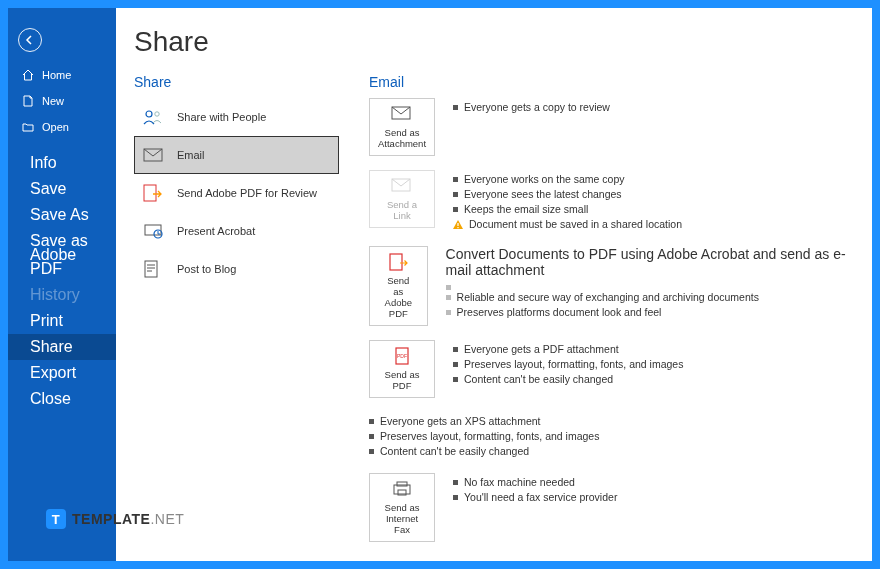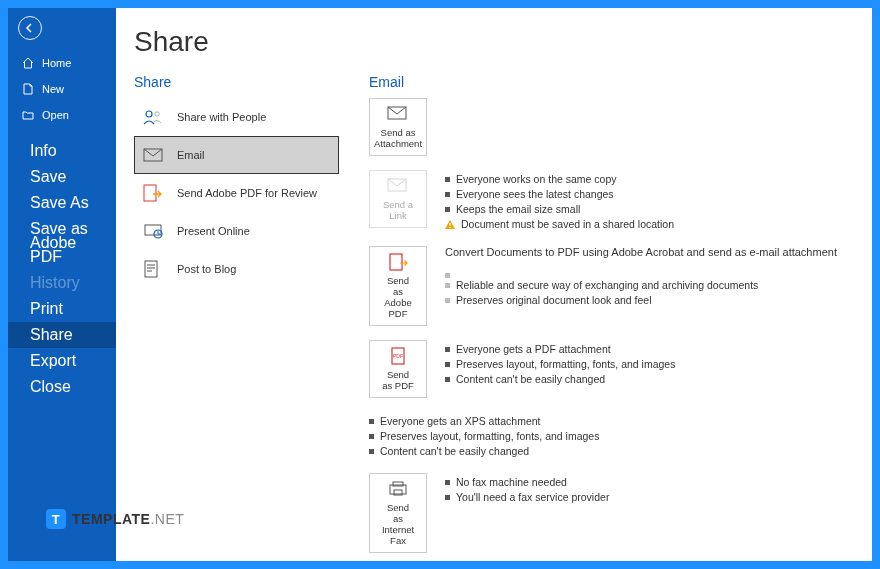--- a/index.html
+++ b/index.html
@@ -25,21 +25,21 @@
     text-align: center;
     font-size: 10px;
     color: #888;
     line-height: 18px;
     pointer-events: none;
   }
   .sidebar {
     width: 108px;
     background: #0e5fbc;
     color: #fff;
-    padding-top: 4px;
+    padding-top: 16px;
     display: flex;
     flex-direction: column;
     font-size: 11px;
   }
   .back-btn {
     width: 24px; height: 24px;
     border: 1.5px solid rgba(255,255,255,0.9);
     border-radius: 50%;
     display: flex; align-items: center; justify-content: center;
     margin: 4px 0 10px 10px;
@@ -82,21 +82,21 @@
   }
   .share-ico { width: 24px; height: 20px; display:flex; align-items:center; justify-content:center; color:#0e5fbc;}
   .col-email { flex: 1; }
   .email-row {
     display: flex;
     align-items: flex-start;
     gap: 18px;
     margin-bottom: 14px;
   }
   .email-btn {
-    width: 58px;
+    width: 66px;
     min-height: 52px;
     border: 1px solid #ccc;
     background: #fff;
     display: flex;
     flex-direction: column;
     align-items: center;
     justify-content: center;
     padding: 6px 12px;
     cursor: pointer;
     text-align: center;
@@ -116,21 +116,21 @@
     gap: 6px;
   }
   .bullet-mark {
     width: 5px; height: 5px;
     background: #555; display: inline-block;
     margin-top: 5px;
     flex-shrink:0;
   }
   .bullet-mark.gray { background: #bbb; }
   .warn-ico { width:10px; height:10px; flex-shrink:0; margin-top:2px; }
-  .lead { font-size: 11px; margin-bottom: 10px; }
+  .lead { font-size: 14px; margin-bottom: 2px; }
   .watermark {
     position: absolute;
     left: 46px; bottom: 40px;
     display: flex; align-items: center; gap: 6px;
     font-weight: 700; font-size: 14px;
     color: #333; letter-spacing: 0.5px;
     z-index: 20;
   }
   .watermark .t-badge {
     width: 20px; height: 20px;
@@ -251,21 +251,21 @@
         </div>
 
         <div class="share-opt">
           <span class="share-ico">
             <svg width="20" height="16" viewBox="0 0 20 16">
                 <rect x="2" y="2" width="16" height="10" fill="none" stroke="#555" stroke-width="1"></rect>
                 <circle cx="15" cy="11" r="4" fill="none" stroke="#0e5fbc" stroke-width="1.2"></circle>
                 <path d="M15 8 V11 H17" stroke="#0e5fbc" stroke-width="1" fill="none"></path>
               </svg>
           </span>
-          <span>Present Online</span>
+          <span>Present Acrobat</span>
         </div>
 
         <div class="share-opt">
           <span class="share-ico">
             <svg width="18" height="18" viewBox="0 0 18 18">
                 <rect x="1" y="1" width="12" height="16" fill="none" stroke="#555" stroke-width="1"></rect>
                 <path d="M3 5 H11 M3 8 H11 M3 11 H8" stroke="#555" stroke-width="1"></path>
               </svg>
           </span>
           <span>Post to Blog</span>
@@ -278,20 +278,26 @@
         <div class="email-row">
           <div class="email-btn">
             <span class="email-ico">
               <svg width="22" height="16" viewBox="0 0 22 16">
                   <rect x="1" y="1" width="18" height="12" fill="none" stroke="#555" stroke-width="1"></rect>
                   <path d="M1 1 L10 8 L19 1" fill="none" stroke="#555" stroke-width="1"></path>
                 </svg>
             </span>
             <span>Send as Attachment</span>
           </div>
+          <ul class="bullets">
+            <li>
+                <span class="bullet-mark"></span>
+                <span>Everyone gets a copy to review</span>
+              </li>
+          </ul>
         </div>
 
         <div class="email-row">
           <div class="email-btn disabled">
             <span class="email-ico">
               <svg width="22" height="16" viewBox="0 0 22 16">
                   <rect x="1" y="1" width="18" height="12" fill="none" stroke="#888" stroke-width="1"></rect>
                   <path d="M1 1 L10 8 L19 1" fill="none" stroke="#888" stroke-width="1"></path>
                 </svg>
             </span>
@@ -338,21 +344,21 @@
             <ul class="bullets">
               <li>
                   <span class="bullet-mark gray"></span>
                 </li>
               <li>
                   <span class="bullet-mark gray"></span>
                   <span>Reliable and secure way of exchanging and archiving documents</span>
                 </li>
               <li>
                   <span class="bullet-mark gray"></span>
-                  <span>Preserves original document look and feel</span>
+                  <span>Preserves platforms document look and feel</span>
                 </li>
             </ul>
           </div>
         </div>
 
         <div class="email-row">
           <div class="email-btn">
             <span class="email-ico">
               <svg width="18" height="18" viewBox="0 0 18 18">
                   <rect x="3" y="1" width="12" height="16" fill="none" stroke="#d33" stroke-width="1.2"></rect>

